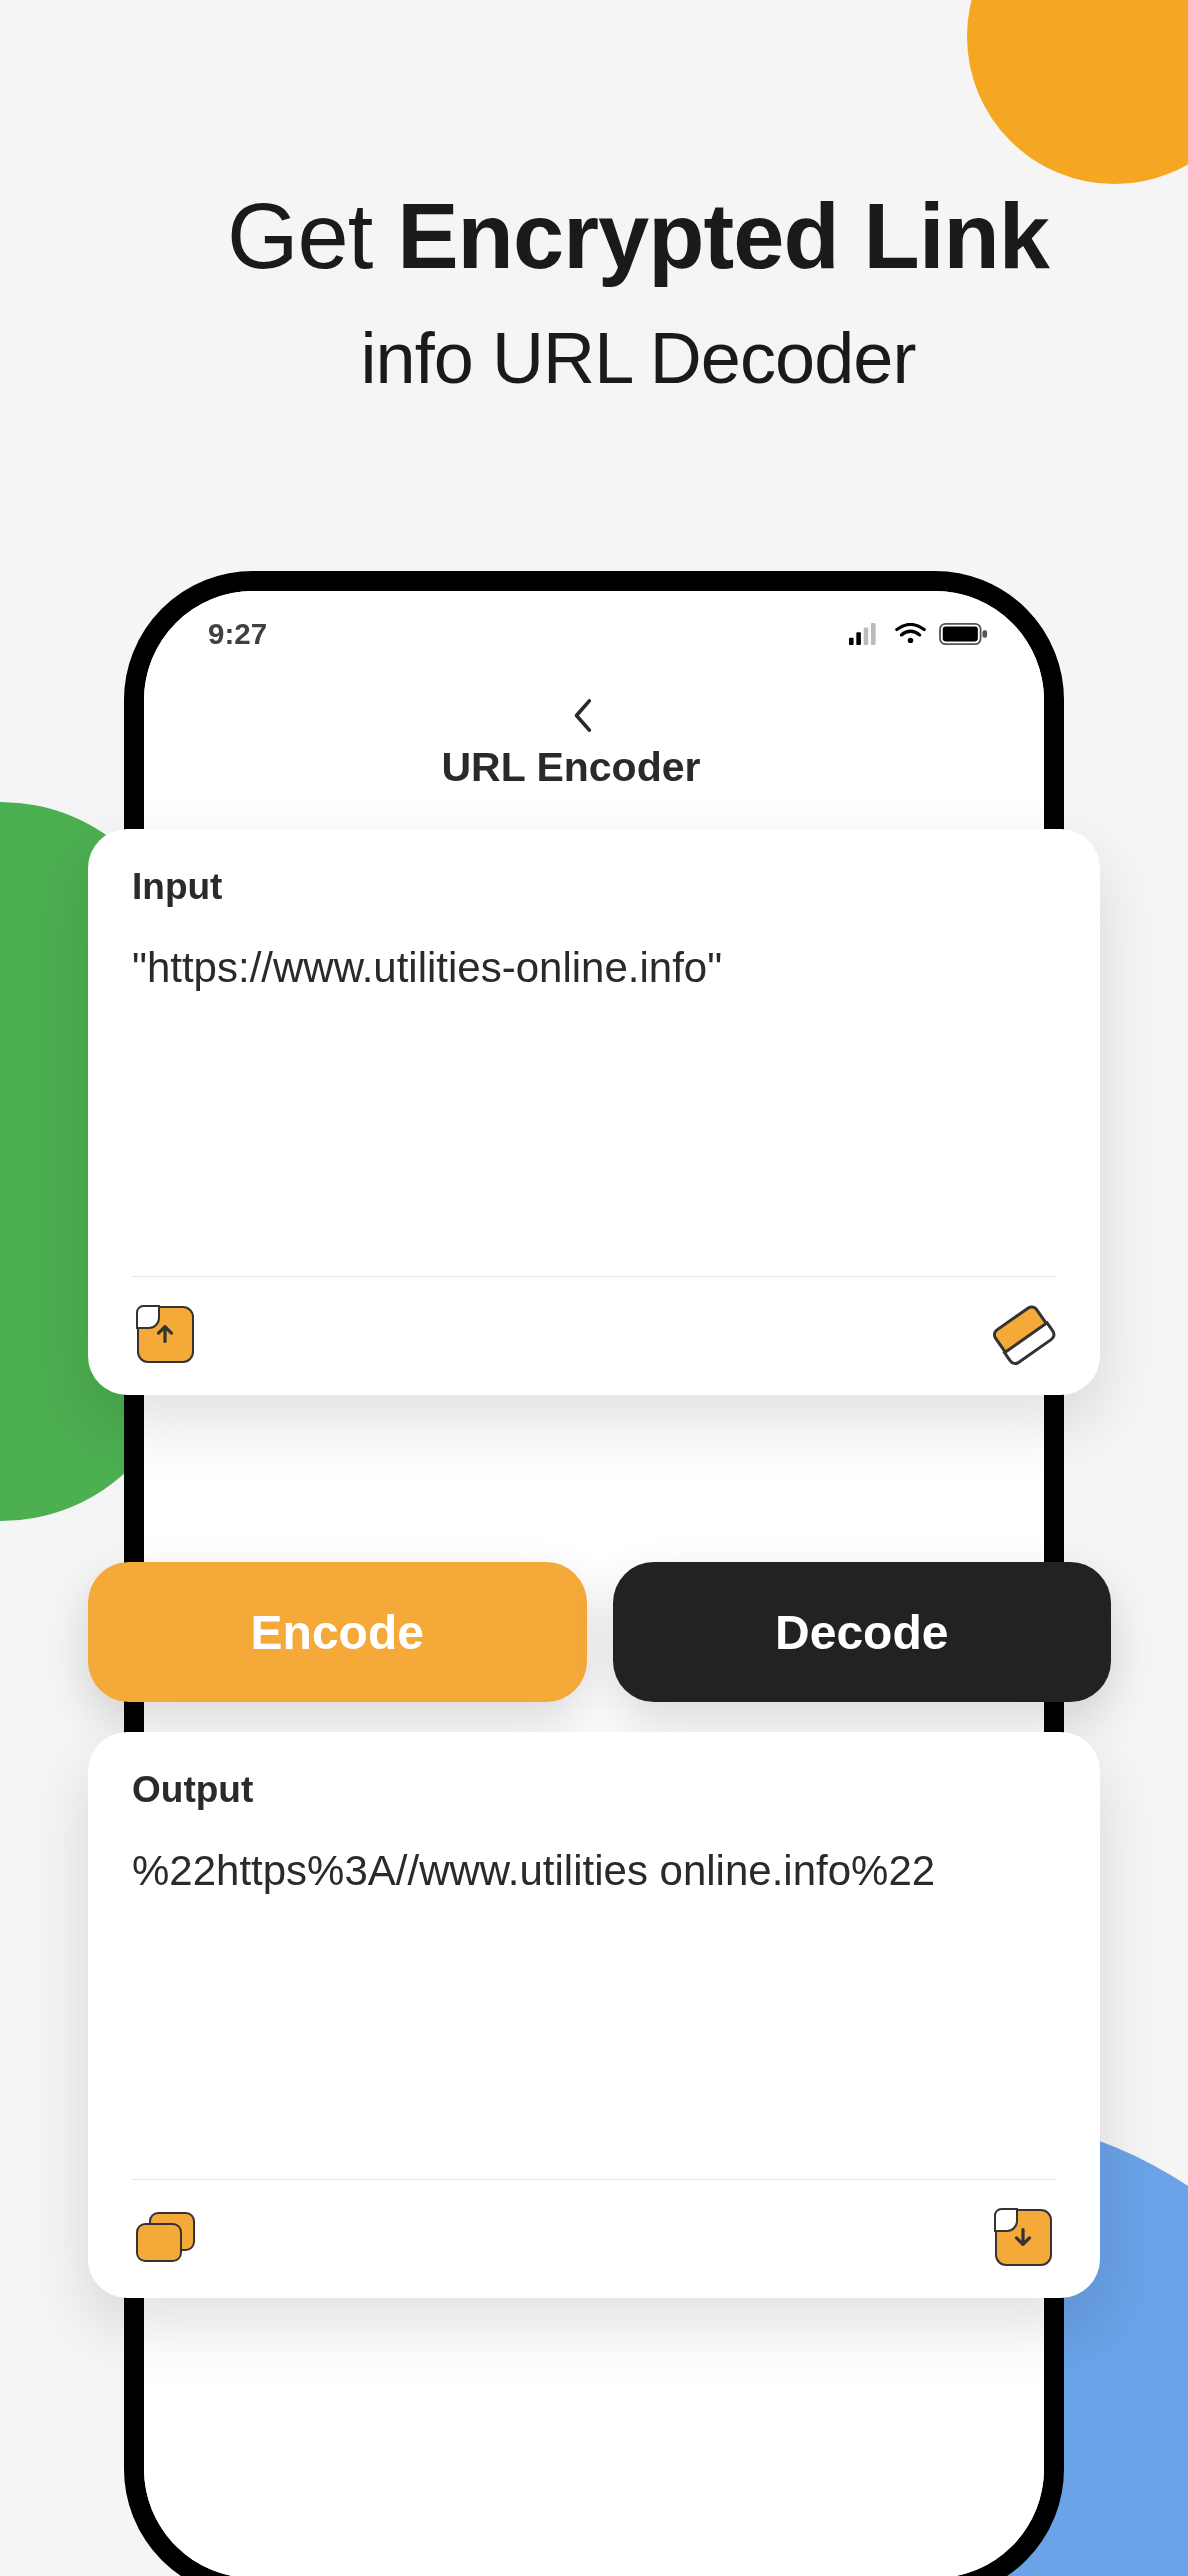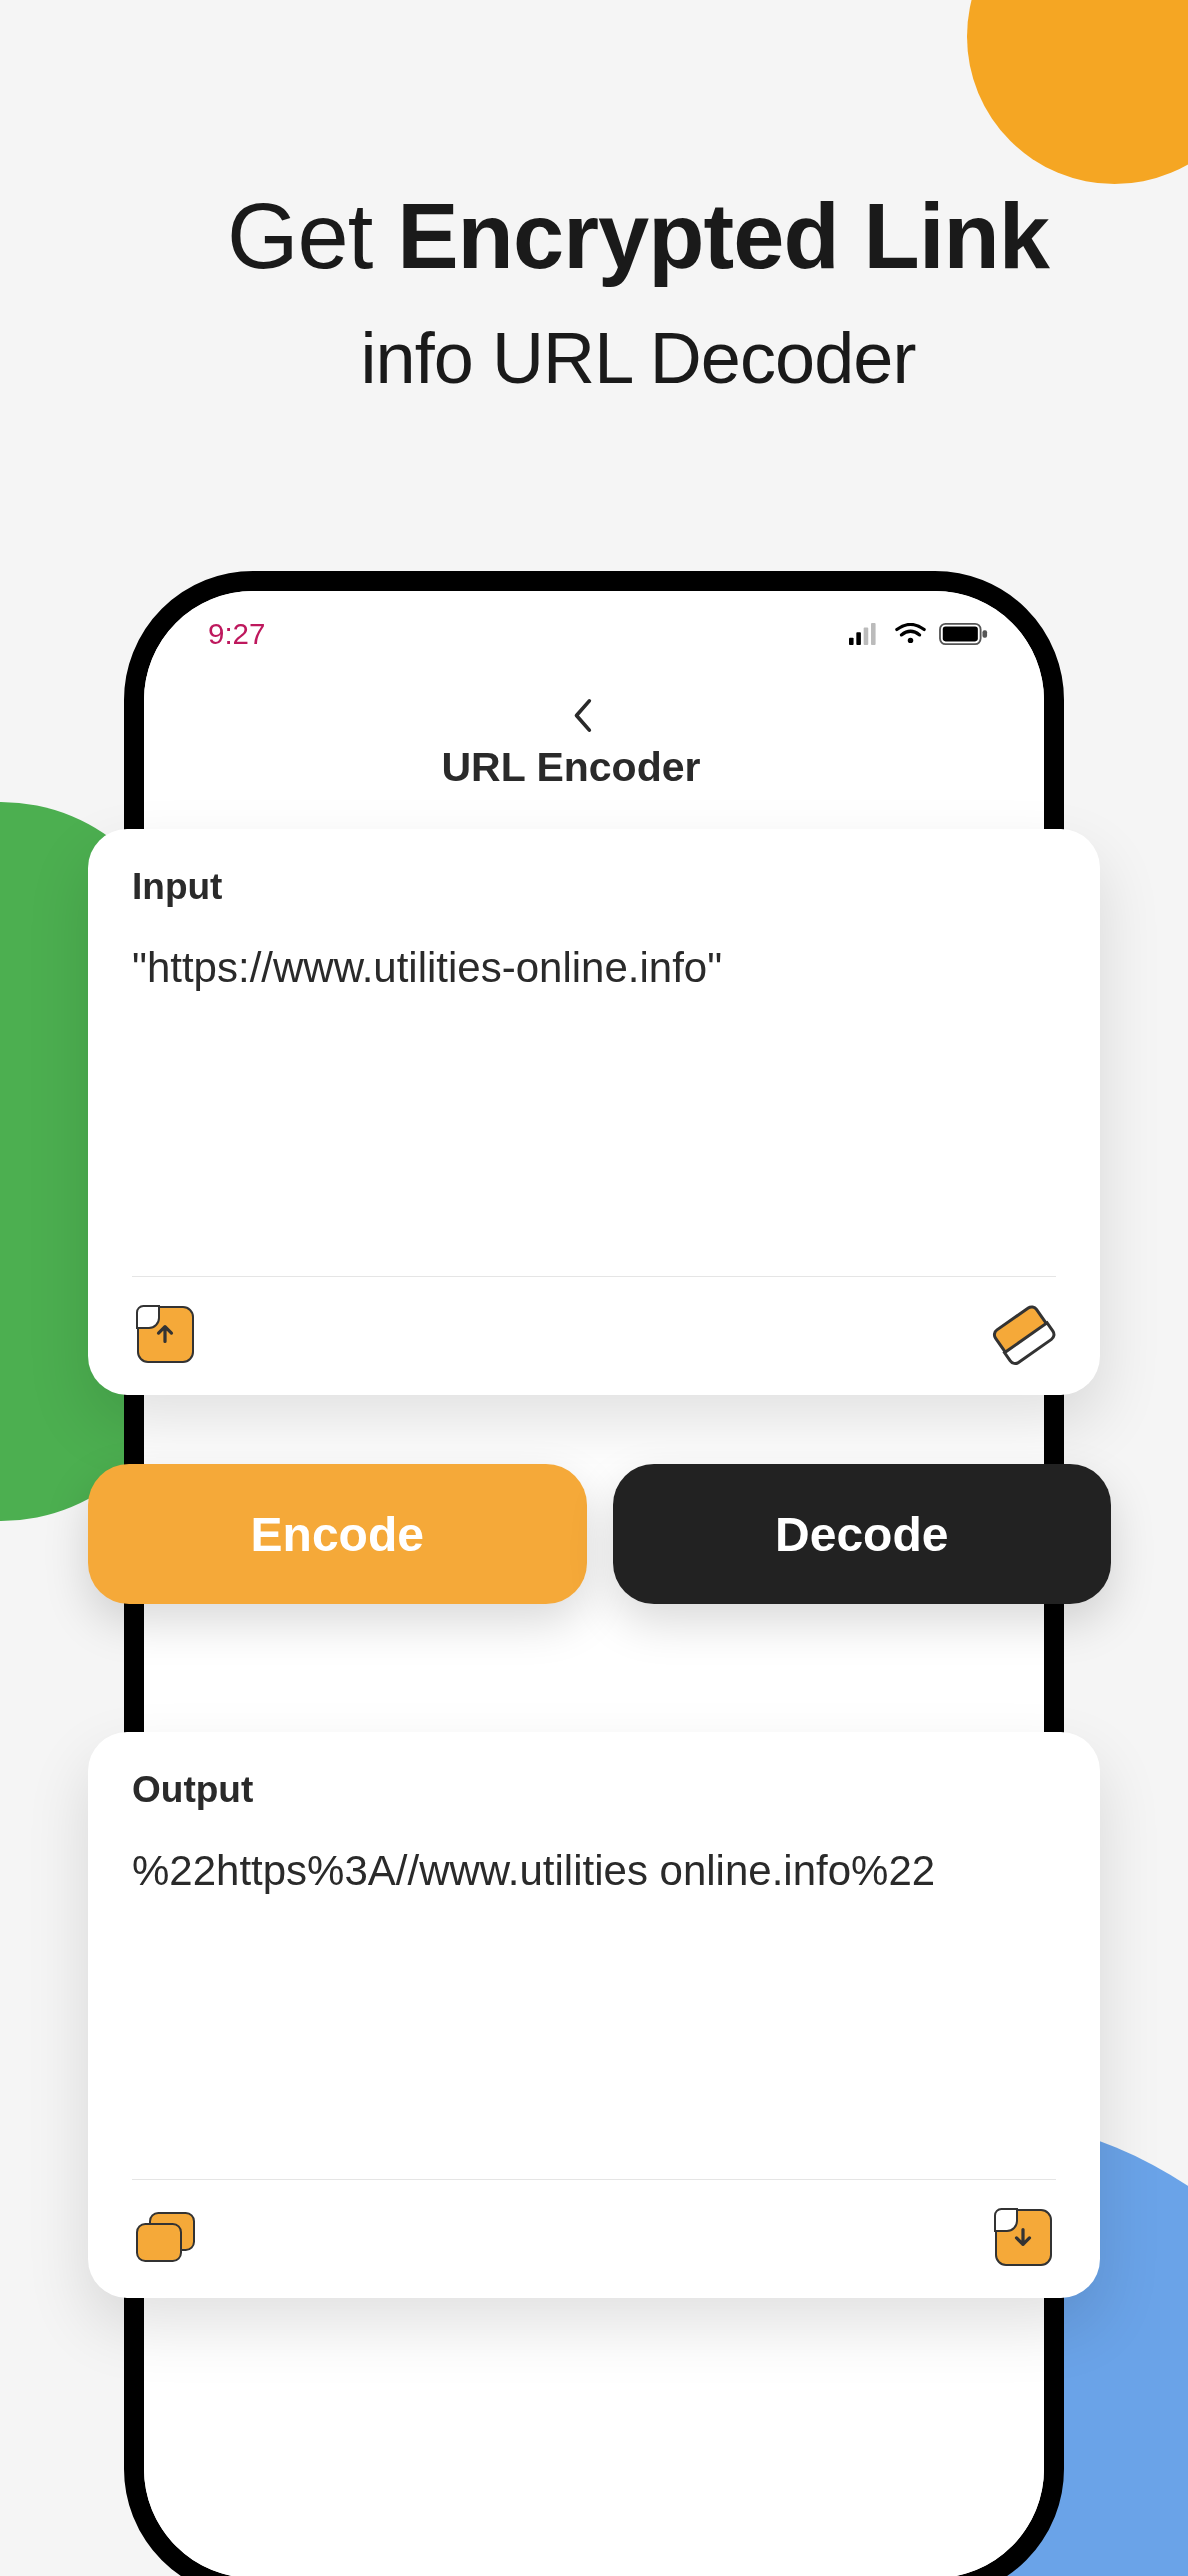--- a/index.html
+++ b/index.html
@@ -77,22 +77,22 @@
   background: #fff;
 }
 
 
 .status-bar {
   display: flex;
   justify-content: space-between;
   align-items: center;
   padding: 26px 55px 9.2px 64px;
   font-size: 29.5px;
-  font-weight: 400;
-  color: #be185d;
+  font-weight: 700;
+  color: #404040;
 }
 .status-icons { display: flex; align-items: center; gap: 13px; }
 
 
 .app-header {
   display: flex;
   align-items: center;
   padding: 37px 46px 18.4px 46px;
   position: relative;
   flex-direction: column;
@@ -143,21 +143,21 @@
 }
 .card-actions {
   display: flex;
   justify-content: space-between;
   align-items: center;
 }
 
 
 .action-row {
   position: absolute;
-  top: 1464px;
+  top: 1562px;
   left: 88px;
   width: 1023px;
   display: flex;
   gap: 26px;
   z-index: 5;
 }
 .act-btn {
   flex: 1;
   height: 140px;
   border-radius: 41px;

